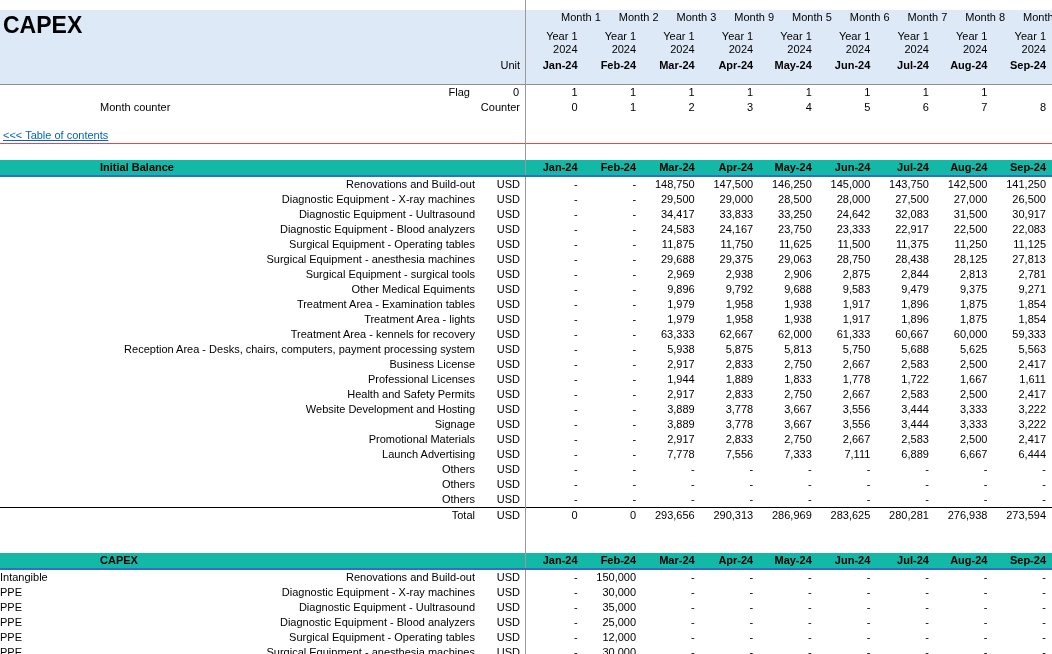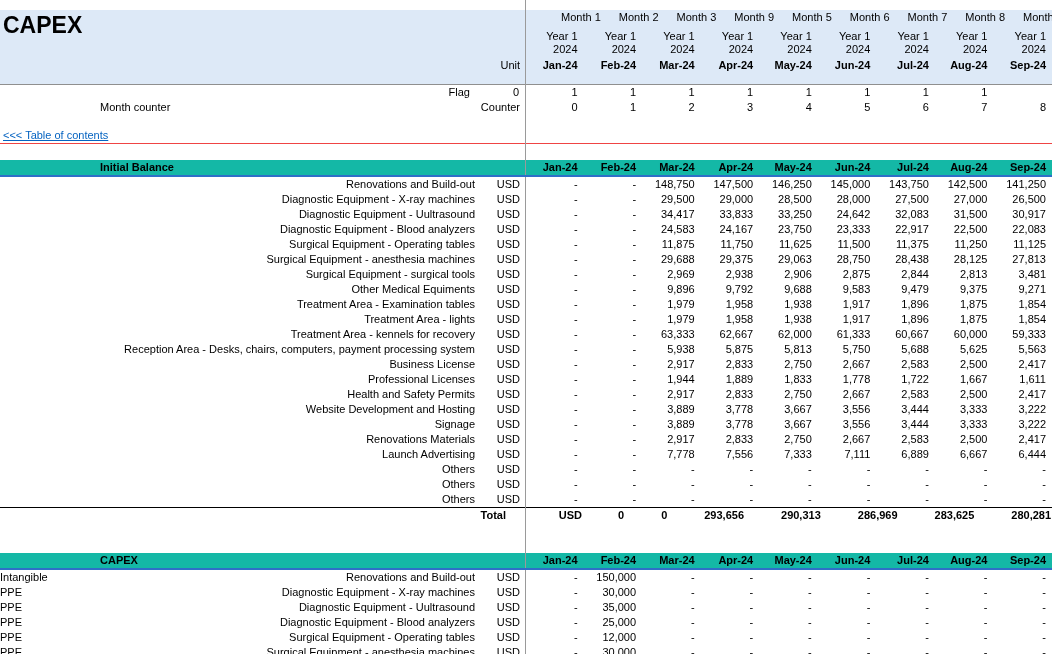--- a/index.html
+++ b/index.html
@@ -56,21 +56,21 @@
     background: #14b8a6;
     font-weight: bold;
     margin-bottom: 2px;
   }
   .sec-hdr::after {
     content: ""; position: absolute; left: 0; right: 0; bottom: -2px;
     height: 2px; background: #2e6fc8; z-index: 2;
   }
   .sec-hdr .label { text-align: left; padding-left: 5px; }
 
-  .total-row { font-weight: bold; border-top: 1px solid #000; height: 16px; line-height: 15px; gap: 31px; }
+  .total-row { font-weight: normal; border-top: 1px solid #000; height: 16px; line-height: 15px; }
 </style>
 </head>
 <body>
 
 <div class="sheet">
   <div class="vline"></div>
 
   <div class="topband">
     <div class="sheet-title">CAPEX</div>
     <div class="row hdr-monthnum" id="row-monthnum">
@@ -273,21 +273,21 @@
         <span class="cell label">Surgical Equipment - surgical tools</span>
         <span class="cell unit">USD</span>
         <span class="cell v">-</span>
         <span class="cell v">-</span>
         <span class="cell v">2,969</span>
         <span class="cell v">2,938</span>
         <span class="cell v">2,906</span>
         <span class="cell v">2,875</span>
         <span class="cell v">2,844</span>
         <span class="cell v">2,813</span>
-        <span class="cell v">3,481</span>
+        <span class="cell v">2,781</span>
       </div>
       <div class="row">
         <span class="cell cat"></span>
         <span class="cell label">Other Medical Equiments</span>
         <span class="cell unit">USD</span>
         <span class="cell v">-</span>
         <span class="cell v">-</span>
         <span class="cell v">9,896</span>
         <span class="cell v">9,792</span>
         <span class="cell v">9,688</span>
@@ -417,21 +417,21 @@
         <span class="cell v">3,889</span>
         <span class="cell v">3,778</span>
         <span class="cell v">3,667</span>
         <span class="cell v">3,556</span>
         <span class="cell v">3,444</span>
         <span class="cell v">3,333</span>
         <span class="cell v">3,222</span>
       </div>
       <div class="row">
         <span class="cell cat"></span>
-        <span class="cell label">Renovations Materials</span>
+        <span class="cell label">Promotional Materials</span>
         <span class="cell unit">USD</span>
         <span class="cell v">-</span>
         <span class="cell v">-</span>
         <span class="cell v">2,917</span>
         <span class="cell v">2,833</span>
         <span class="cell v">2,750</span>
         <span class="cell v">2,667</span>
         <span class="cell v">2,583</span>
         <span class="cell v">2,500</span>
         <span class="cell v">2,417</span>

